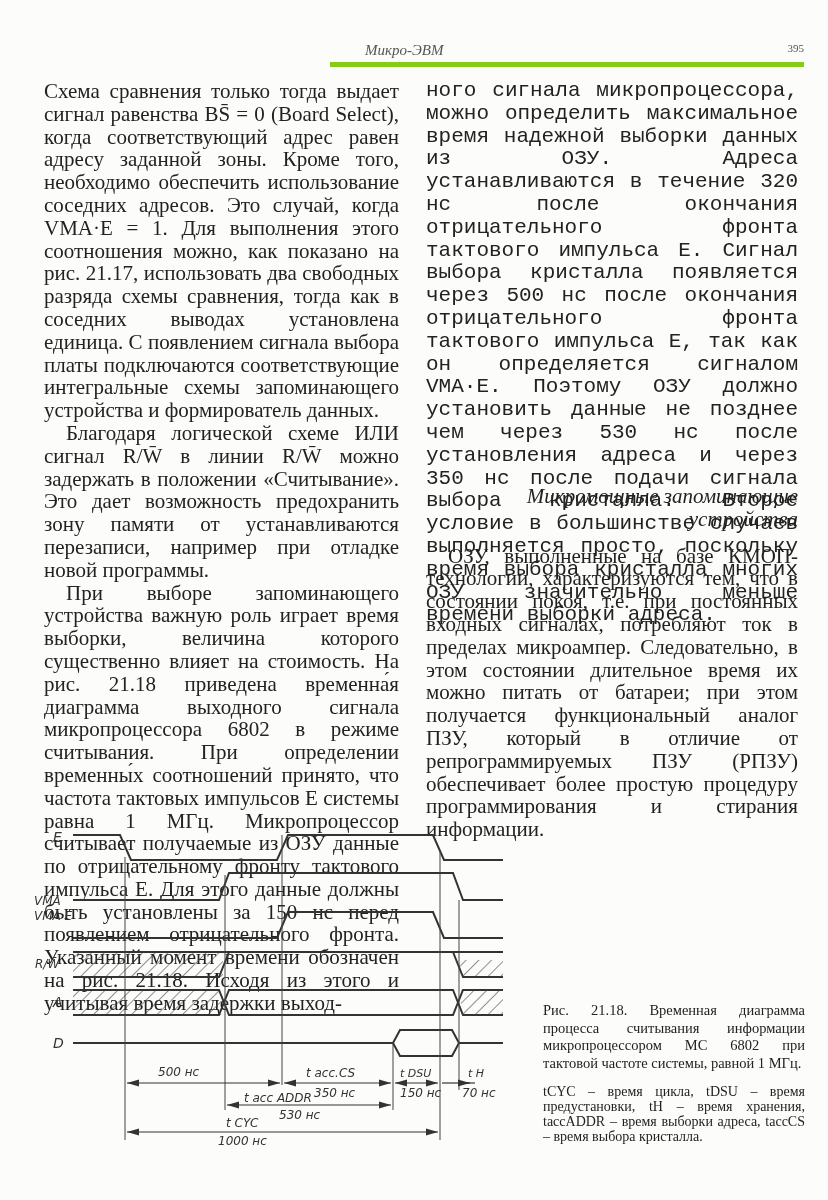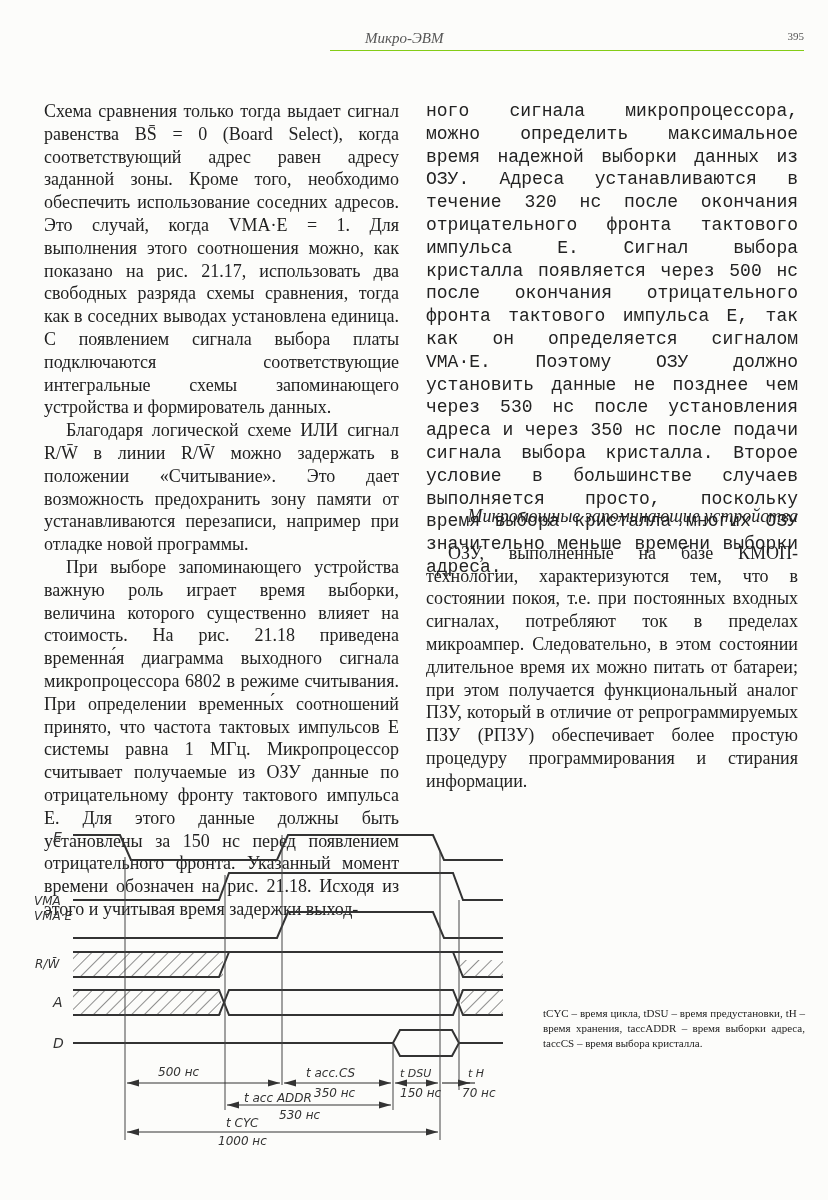--- a/index.html
+++ b/index.html
@@ -1,29 +1,29 @@
 <!DOCTYPE html>
 <html><head>
 <meta charset="utf-8">
 <style>
   html, body { margin:0; padding:0; }
   body { width:828px; height:1200px; background:#fcfcfa; position:relative; overflow:hidden;
          font-family:"Liberation Serif","DejaVu Serif",serif; color:#222; }
-  .header { position:absolute; left:330px; top:28px; width:474px; height:22px; border-bottom:1px solid #84cc16; }
+  .header { position:absolute; left:330px; top:40px; width:474px; height:22px; border-bottom:5px solid #84cc16; }
   .header .title { position:absolute; left:35px; top:2px; font-style:italic; font-size:15px; color:#555; }
   .header .pageno { position:absolute; right:0; top:2px; font-size:11px; color:#555; }
-  .col { position:absolute; font-size:18px; line-height:22.8px; text-align:justify;margin-top:20px; }
+  .col { position:absolute; font-size:21px; line-height:22.8px; text-align:justify; }
   .col p { margin:0; }
   .col p.ind { text-indent:22px; }
   .left { left:44px; top:80px; width:355px; }
   .right { left:426px; top:80px; width:372px;font-family:Liberation Mono, monospace; }
   .right2 { left:426px; top:485px; width:372px; }
   .sub { font-style:italic; margin-bottom:14px !important; text-align:right; }
   .caption { position:absolute; left:543px; top:1002px; width:262px; font-size:14.5px; line-height:17.5px; text-align:justify; }
-  .caption .legend { font-size:11px; line-height:15px; margin-top:4px; }
+  .caption .legend { font-size:14px; line-height:15px; margin-top:12px; }
   svg text { font-family:"DejaVu Sans","Liberation Sans",sans-serif; font-style:italic; fill:#333; }
 </style>
 </head>
 <body>
 
 <div class="header">
   <span class="title">Микро-ЭВМ</span>
   <span class="pageno">395</span>
 </div>
 
@@ -107,14 +107,15 @@
     <text x="468" y="1077" font-size="11">t H</text>
     <text x="462" y="1097">70 нс</text>
     <text x="244" y="1102">t acc ADDR</text>
     <text x="279" y="1119">530 нс</text>
     <text x="226" y="1127">t CYC</text>
     <text x="218" y="1145">1000 нс</text>
   </g>
 </svg>
 
 <div class="caption">
+  <div>Рис. 21.18. Временная диаграмма процесса считывания информации микропроцессором МС 6802 при тактовой частоте системы, равной 1 МГц.</div>
   <div class="legend">tCYC – время цикла, tDSU – время предустановки, tH – время хранения, taccADDR – время выборки адреса, taccCS – время выбора кристалла.</div>
 </div>
 
 </body></html>

